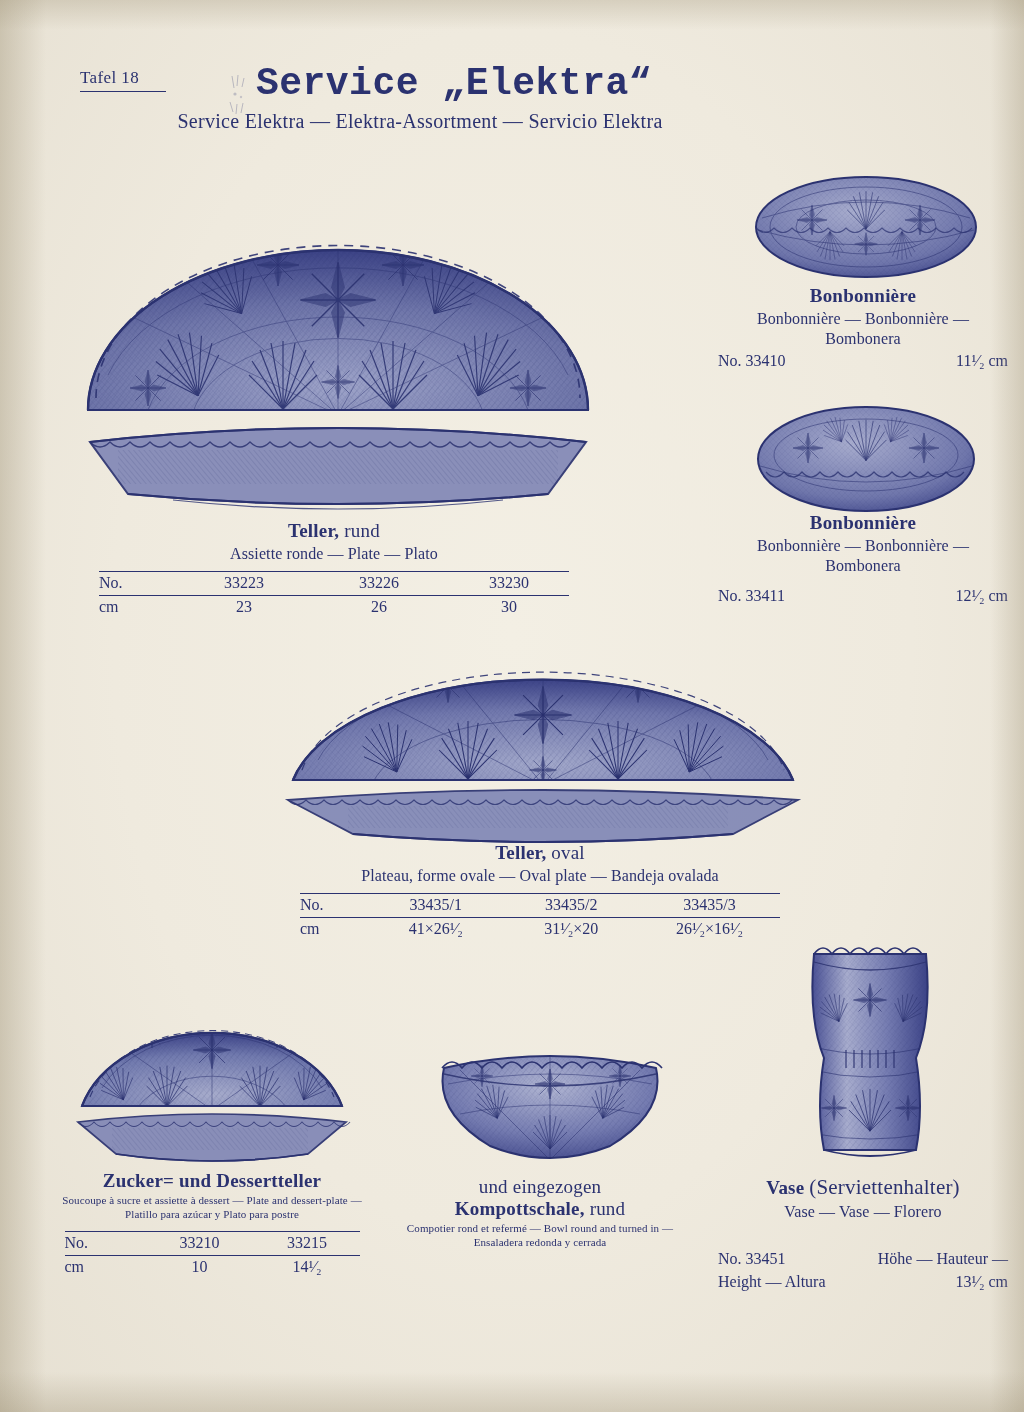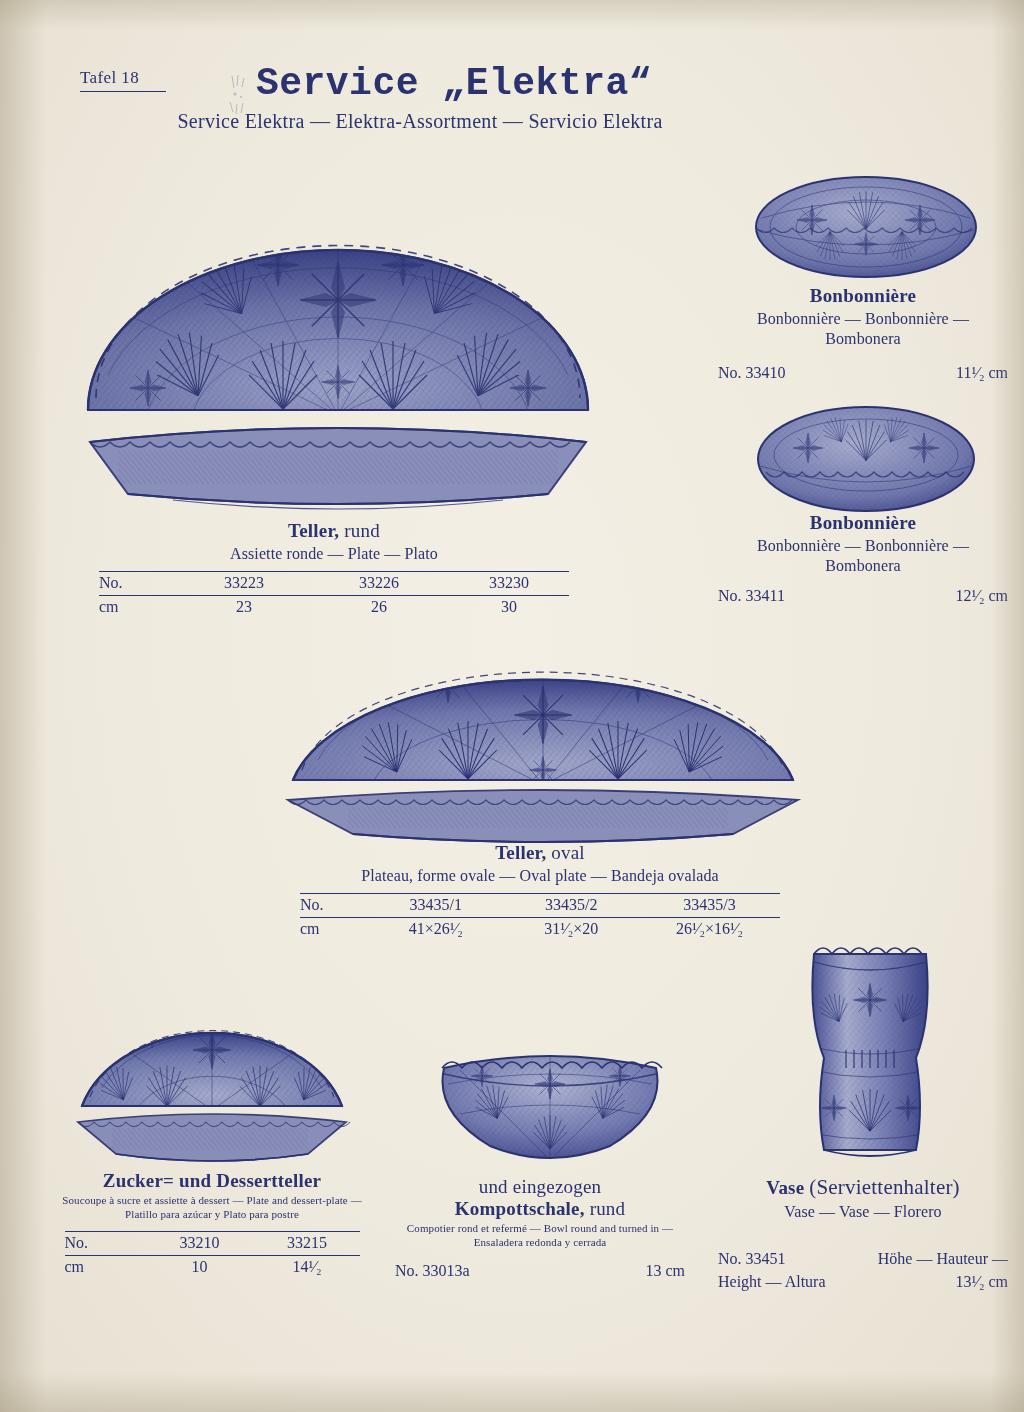--- a/index.html
+++ b/index.html
@@ -295,21 +295,21 @@
       <use href="#fan" transform="translate(150,78) scale(0.42) rotate(180)"></use>
       <use href="#star8" transform="translate(114,76) scale(0.38)"></use>
     </g>
     <ellipse cx="114" cy="59" rx="110" ry="50" fill="url(#crosshatch)" opacity="0.22"></ellipse>
     <path d="M4 60 q9 9 18 0 q9 9 18 0 q9 9 18 0 q9 9 18 0 q9 9 18 0 q9 9 18 0 q9 9 18 0 q9 9 18 0 q9 9 18 0 q9 9 18 0 q9 9 18 0 q9 9 18 0" fill="none" stroke="#2b3270" stroke-width="1.1" opacity="0.7"></path>
   </svg>
 
   <div class="blk" id="blk-bonbon-1">
     <div class="cap-title">Bonbonnière</div>
     <div class="cap-sub">Bonbonnière — Bonbonnière — Bombonera</div>
-    <table class="spec" style="margin-top:13px;">
+    <table class="spec" style="margin-top:1px;">
       <tbody>
           <tr>
         <td class="lbl" style="width:165px">No. 33410</td>
         <td style="width:120px;text-align:right">11¹⁄₂ cm</td>
       </tr>
     </tbody>
       </table>
   </div>
 
   <svg class="fig" style="left:752px; top:400px;" width="228" height="118" viewBox="0 0 228 118">
@@ -508,28 +508,20 @@
 
   <div class="blk" id="blk-kompott">
     <div class="cap-title" style="margin-top:1px">
       <span class="light">und eingezogen</span>
     </div>
     <div class="cap-title">
       <span>Kompottschale,</span>
       <span class="light">rund</span>
     </div>
     <div class="cap-sub">Compotier rond et refermé — Bowl round and turned in — Ensaladera redonda y cerrada</div>
-    <table class="spec" style="margin-top:10px;">
-      <tbody>
-          <tr>
-        <td class="lbl" style="width:170px">No. 33013a</td>
-        <td style="width:110px;text-align:right">13 cm</td>
-      </tr>
-    </tbody>
-      </table>
   </div>
 
   <svg class="fig" style="left:790px; top:938px;" width="160" height="230" viewBox="0 0 160 230">
     <defs>
       <linearGradient id="vShade" x1="0" y1="0" x2="1" y2="0">
         <stop offset="0%" stop-color="#4a5195"></stop>
         <stop offset="30%" stop-color="#a7accd"></stop>
         <stop offset="65%" stop-color="#757cb1"></stop>
         <stop offset="100%" stop-color="#3c4387"></stop>
       </linearGradient>

